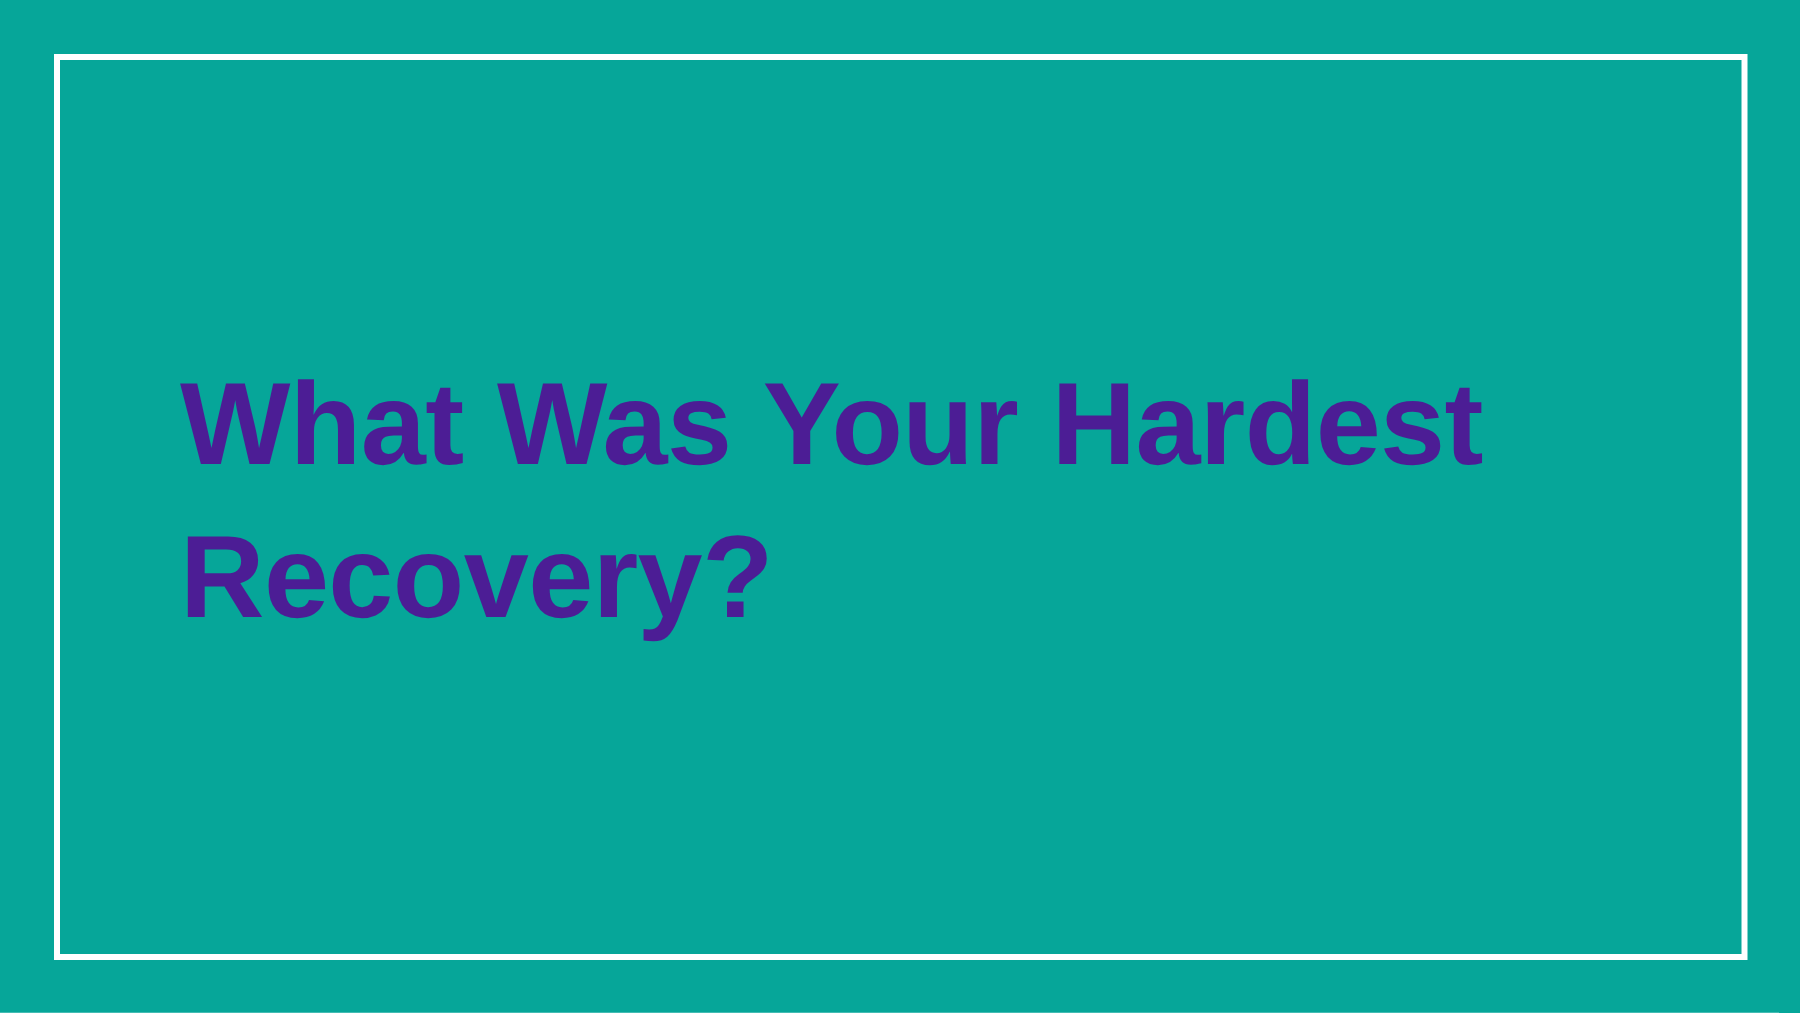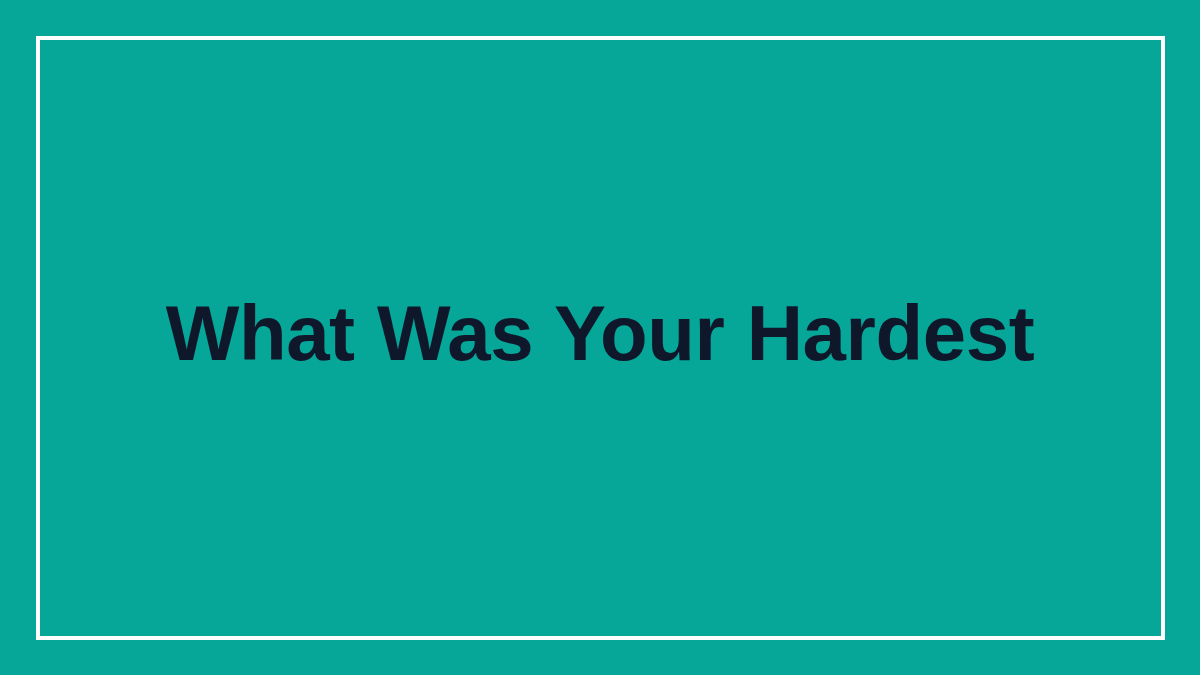--- a/index.html
+++ b/index.html
@@ -47,22 +47,22 @@
     display: flex;
     align-items: center;
     justify-content: center;
     box-sizing: border-box;
     padding: 0 120px;
   }
 
   .headline {
     margin: 0;
     width: 100%;
-    text-align: center;
-    color: #0f172a;
+    text-align: left;
+    color: #4c1d95;
     font-family: "Liberation Sans", sans-serif;
     font-weight: bold;
     font-size: 78px;
     line-height: 1.30;
     letter-spacing: -0.4px;
     word-spacing: 1px;
     
     transform: translateY(-4px);
   }
 
@@ -74,16 +74,17 @@
 </head>
 <body>
 
 <div class="slide">
 
   <div class="frame"></div>
 
   <div class="headline-wrap">
     <h1 class="headline">
       <span class="line">What Was Your Hardest</span>
+      <span class="line">Recovery?</span>
     </h1>
   </div>
 
 </div>
 
 </body></html>

